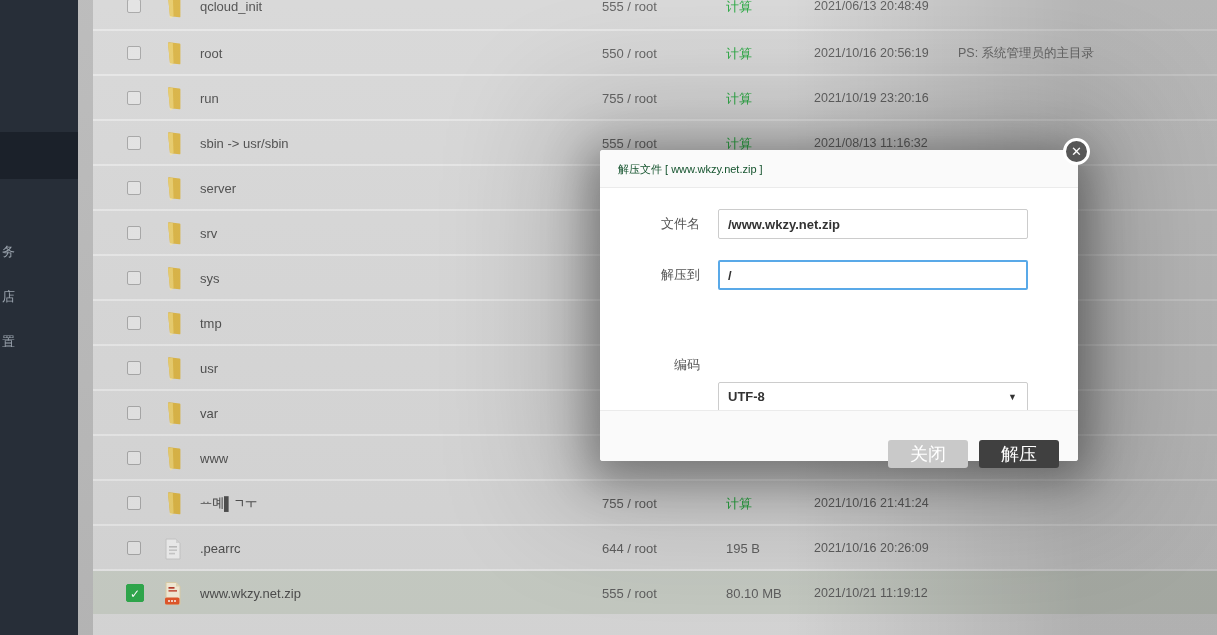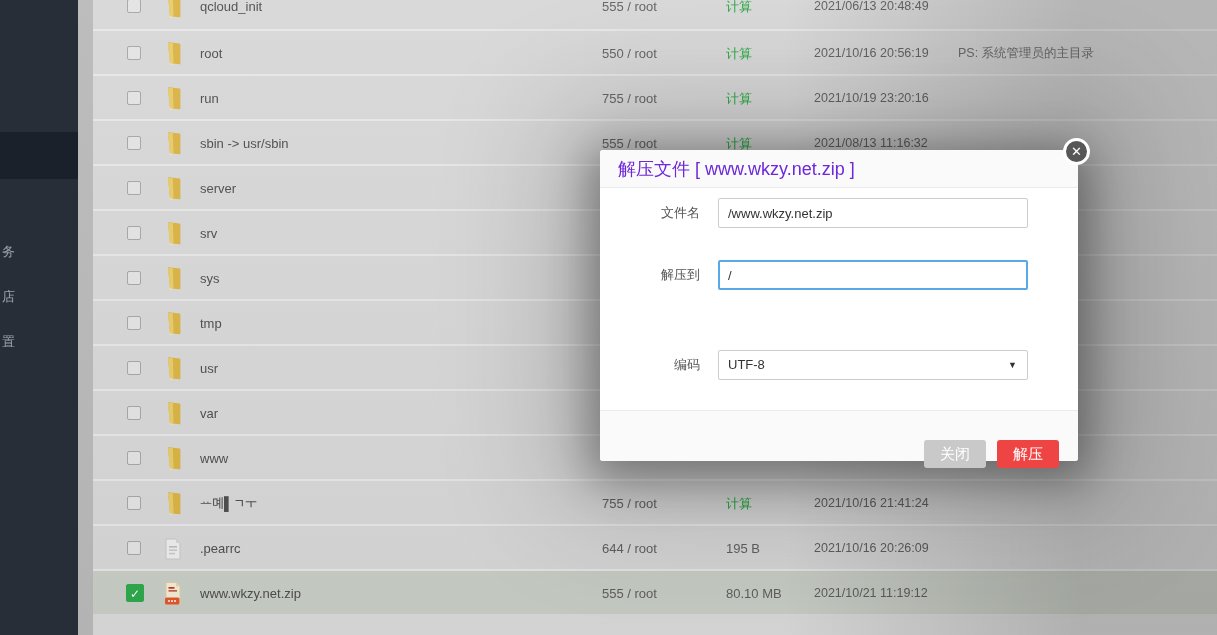--- a/index.html
+++ b/index.html
@@ -47,46 +47,46 @@
     background:
       linear-gradient(to right, rgba(0,0,0,0) 62%, rgba(0,0,0,0.16) 88%),
       linear-gradient(to bottom, rgba(255,255,255,0.05), rgba(0,0,0,0.03)); }
 
   
   #dialog { position:absolute; left:600px; top:150px; width:478px; height:311px;
     background:#fff; border-radius:3px; z-index:5;
     box-shadow:0 10px 45px 10px rgba(0,0,0,0.35), 0 0 120px 45px rgba(0,0,0,0.18); }
   #dialog header { position:relative; height:38px; background:#fafafa;
     border-bottom:1px solid #ebebeb; border-radius:3px 3px 0 0; }
-  #dialog header .ttl { padding-left:18px; line-height:38px; font-size:18px; color:#6d28d9; }
+  #dialog header .ttl { padding-left:18px; line-height:38px; font-size:11px; color:#14532d; }
   #dlg-close { position:absolute; right:-12px; top:-12px; width:27px; height:27px;
     border-radius:50%; background:#575757; border:3px solid #fff; color:#fff;
     font-size:13px; font-weight:bold; line-height:21px; text-align:center; cursor:pointer; }
   .field { position:absolute; left:0; height:30px; width:478px; }
   .field label { position:absolute; left:4px; width:96px; height:30px; line-height:30px;
     text-align:right; font-size:13px; color:#555; }
   .field input, .field .select { position:absolute; left:118px; width:310px; height:30px;
     border:1px solid #ccc; border-radius:2px; background:#fff; font-size:13px;
     color:#333; padding:0 9px; outline:none;
-    font-family:"Liberation Sans","DejaVu Sans",sans-serif; }
+    font-family:"Liberation Sans","DejaVu Sans",sans-serif;font-weight:bold; }
   .field input::placeholder { color:#bbb; }
   .field input.focused { border:2px solid #59a9e8; padding:0 8px; }
-  .field .select { line-height:28px; cursor:pointer; }
+  .field .select { line-height:28px; cursor:pointer;margin-top:32px; }
   .field .select .arrow { position:absolute; right:10px; top:0; line-height:28px;
     font-size:9px; color:#333; }
-  #f0 { top:48px; } #f1 { top:110px;border-radius:15px; } #f2 { top:149px; } #f3 { top:200px;padding-left:12px; }
+  #f0 { top:59px; } #f1 { top:110px;border-radius:15px; } #f2 { top:149px; } #f3 { top:200px;padding-left:12px; }
   #dialog footer { position:absolute; left:0; top:260px; width:478px; height:51px;
     background:#fafafa; border-top:1px solid #ebebeb; border-radius:0 0 3px 3px;
     display:flex; align-items:center; justify-content:flex-end; gap:11px;
     padding-right:19px; }
-  #dialog footer button { height:28px; padding:0 16px; border:none; border-radius:3px;
-    color:#fff; font-size:15px; cursor:pointer;
+  #dialog footer button { height:28px; padding:0 22px; border:none; border-radius:3px;
+    color:#fff; font-size:18px; cursor:pointer;
     font-family:"Liberation Sans","DejaVu Sans",sans-serif;margin-top:36px; }
   #btn-close { background:#c9c9c9; }
-  #btn-extract { background:#ef4444; }
+  #btn-extract { background:#404040; }
 </style>
 </head>
 <body>
 
 <div id="app">
 
   <aside id="sidebar">
     <div class="active-block"></div>
     <span class="menu-frag" style="top:243px">务</span>
     <span class="menu-frag" style="top:288px">店</span>

